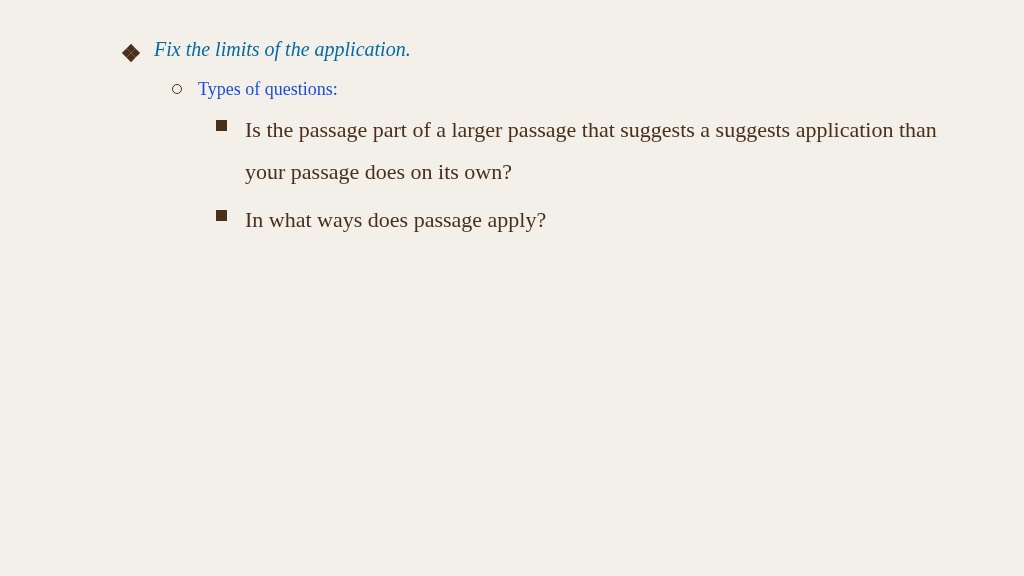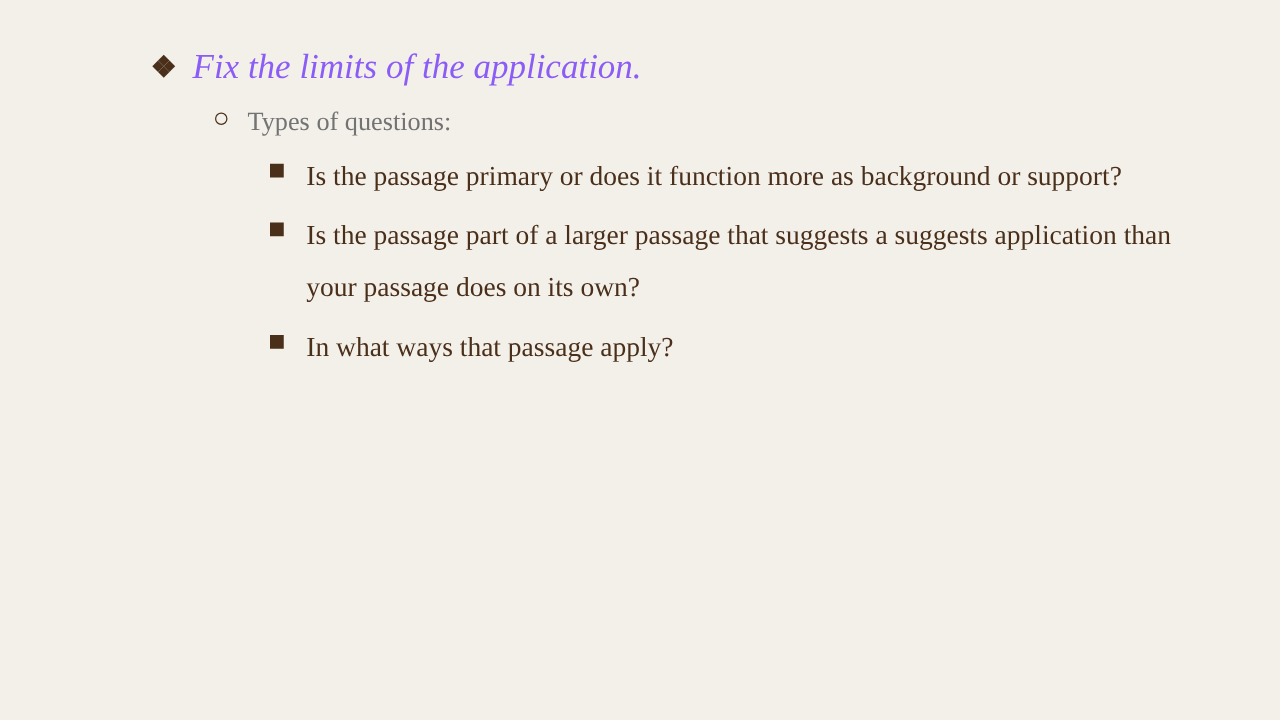--- a/index.html
+++ b/index.html
@@ -29,22 +29,22 @@
     height: 22px;
     margin-right: 12px;
     margin-top: 4px;
     flex-shrink: 0;
   }
   .diamond-icon svg {
     display: block;
   }
   .heading-text {
     font-style: italic;
-    font-size: 28px;
-    color: #8b5cf6;
+    font-size: 20px;
+    color: #0369a1;
   }
   .level2 {
     margin-left: 112px;
     margin-top: 12px;
   }
   .level2-item {
     display: flex;
     align-items: flex-start;
     margin-bottom: 6px;
   }
@@ -52,23 +52,23 @@
     width: 10px;
     height: 10px;
     border: 1.5px solid #4a2f1a;
     border-radius: 50%;
     margin-right: 16px;
     margin-top: 8px;
     flex-shrink: 0;
     box-sizing: border-box;
   }
   .level2-text {
-    font-size: 21px;
+    font-size: 18px;
     line-height: 1.5;
-    color: #737373;
+    color: #1d4ed8;
   }
   .level3 {
     margin-left: 156px;
   }
   .level3-item {
     display: flex;
     align-items: flex-start;
     margin-bottom: 6px;
   }
   .square-bullet {
@@ -108,26 +108,22 @@
   <div class="level2">
     <div class="level2-item">
       <span class="circle-bullet"></span>
       <span class="level2-text">Types of questions:</span>
     </div>
   </div>
 
   <div class="level3">
     <div class="level3-item">
       <span class="square-bullet"></span>
-      <span class="level3-text">Is the passage primary or does it function more as background or support?</span>
-    </div>
-    <div class="level3-item">
-      <span class="square-bullet"></span>
       <span class="level3-text">Is the passage part of a larger passage that suggests a suggests application than your passage does on its own?</span>
     </div>
     <div class="level3-item">
       <span class="square-bullet"></span>
-      <span class="level3-text">In what ways that passage apply?</span>
+      <span class="level3-text">In what ways does passage apply?</span>
     </div>
   </div>
 
 
 </div>
 
 </body></html>

